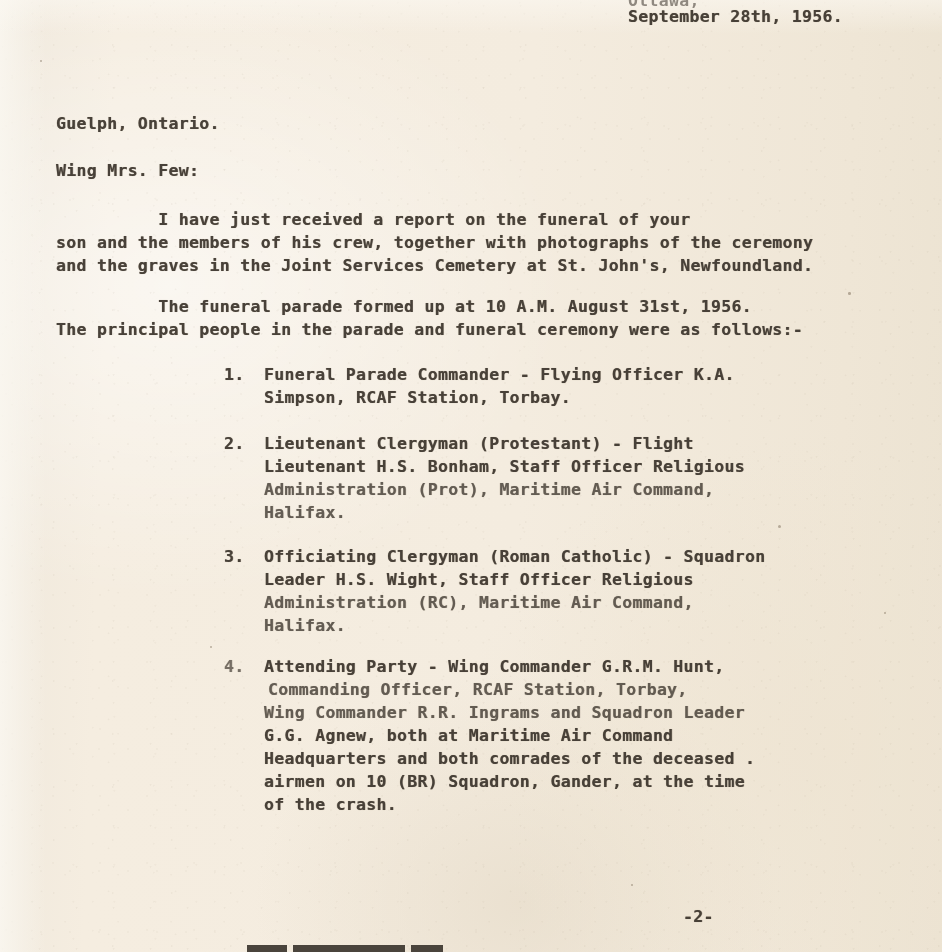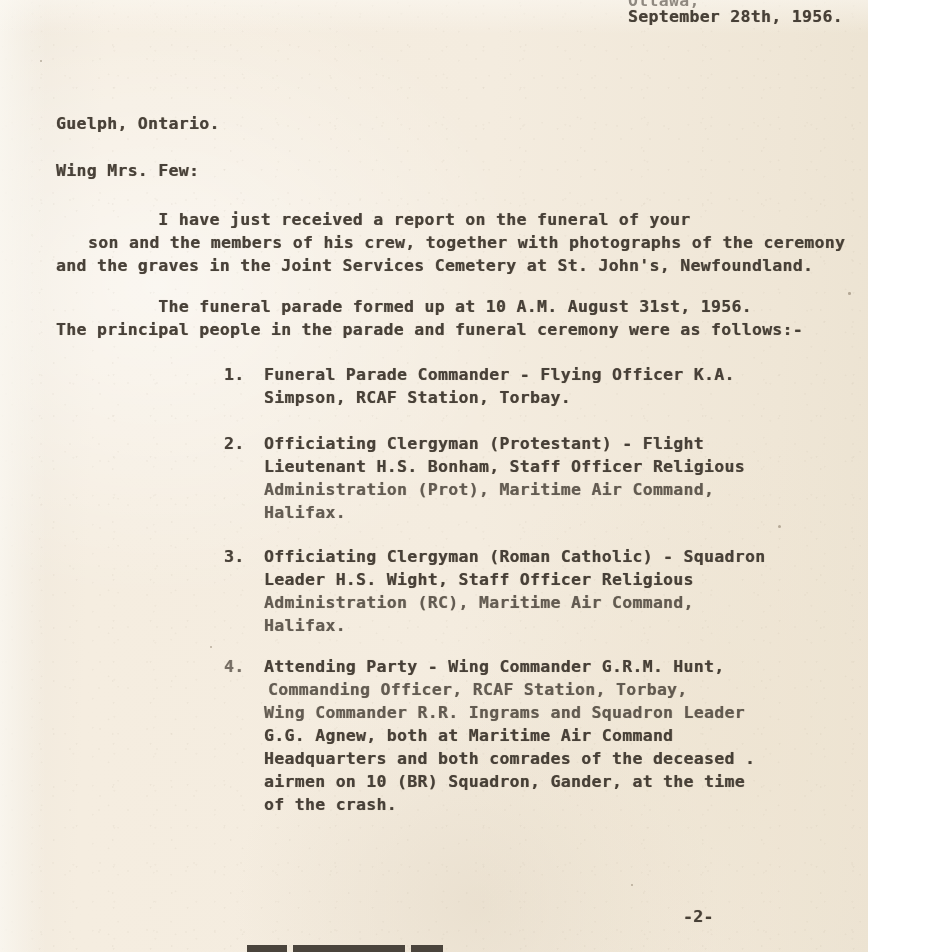--- a/index.html
+++ b/index.html
@@ -3,21 +3,21 @@
 <meta charset="utf-8">
 <style>
   html, body {
     margin: 0;
     padding: 0;
     background: #ffffff;
   }
 
   #page {
     position: relative;
-    width: 868px;
+    width: 942px;
     height: 952px;
     overflow: hidden;
     background-color: #f3ebdd;
     background-image:
       radial-gradient(ellipse 70% 55% at 18% 30%, rgba(255,255,255,0.55) 0%, rgba(255,255,255,0) 60%),
       radial-gradient(ellipse 60% 50% at 88% 78%, rgba(238,228,210,0.75) 0%, rgba(238,228,210,0) 65%),
       radial-gradient(ellipse 40% 35% at 55% 95%, rgba(228,217,198,0.6) 0%, rgba(228,217,198,0) 70%),
       linear-gradient(92deg, #efe8dc 0%, #f5ede0 12%, #f4ecdf 55%, #efe6d6 88%, #ece3d2 100%);
     font-family: "DejaVu Sans Mono", "Liberation Mono", monospace;
     color: #3b342c;
@@ -126,32 +126,32 @@
 
   <div id="dateline-cut">Ottawa,</div>
 
   <div class="ink" style="left:628px; top:5px;">September 28th, 1956.</div>
 
   <div class="ink" style="left:56px; top:112px;">Guelph, Ontario.</div>
 
   <div class="ink" style="left:56px; top:159px;">Wing Mrs. Few:</div>
 
   <div class="ink" style="left:56px; top:208px;">          I have just received a report on the funeral of your</div>
-  <div class="ink" style="left:56px; top:231px;margin-left:32px;">son and the members of his crew, together with photographs of the ceremony</div>
+  <div class="ink" style="left:56px; top:231px;">son and the members of his crew, together with photographs of the ceremony</div>
   <div class="ink" style="left:56px; top:254px;">and the graves in the Joint Services Cemetery at St. John's, Newfoundland.</div>
 
   <div class="ink" style="left:56px; top:295px;">          The funeral parade formed up at 10 A.M. August 31st, 1956.</div>
   <div class="ink" style="left:56px; top:318px;">The principal people in the parade and funeral ceremony were as follows:-</div>
 
   <div class="ink" style="left:224px; top:363px;">1.</div>
   <div class="ink" style="left:264px; top:363px;">Funeral Parade Commander - Flying Officer K.A.</div>
   <div class="ink" style="left:264px; top:386px;">Simpson, RCAF Station, Torbay.</div>
 
   <div class="ink" style="left:224px; top:432px;">2.</div>
-  <div class="ink" style="left:264px; top:432px;">Officiating Clergyman (Protestant) - Flight</div>
+  <div class="ink" style="left:264px; top:432px;">Lieutenant Clergyman (Protestant) - Flight</div>
   <div class="ink" style="left:264px; top:455px;">Lieutenant H.S. Bonham, Staff Officer Religious</div>
   <div class="ink faint" style="left:264px; top:478px;">Administration (Prot), Maritime Air Command,</div>
   <div class="ink faint" style="left:264px; top:501px;">Halifax.</div>
 
   <div class="ink" style="left:224px; top:545px;">3.</div>
   <div class="ink" style="left:264px; top:545px;">Officiating Clergyman (Roman Catholic) - Squadron</div>
   <div class="ink" style="left:264px; top:568px;">Leader H.S. Wight, Staff Officer Religious</div>
   <div class="ink faint" style="left:264px; top:591px;">Administration (RC), Maritime Air Command,</div>
   <div class="ink faint" style="left:264px; top:614px;">Halifax.</div>
 

